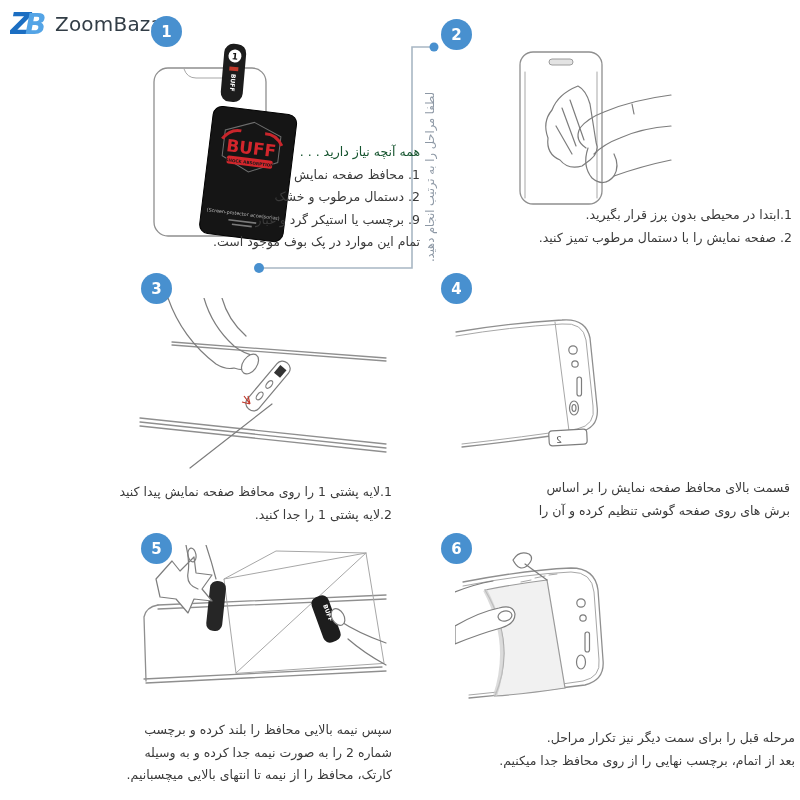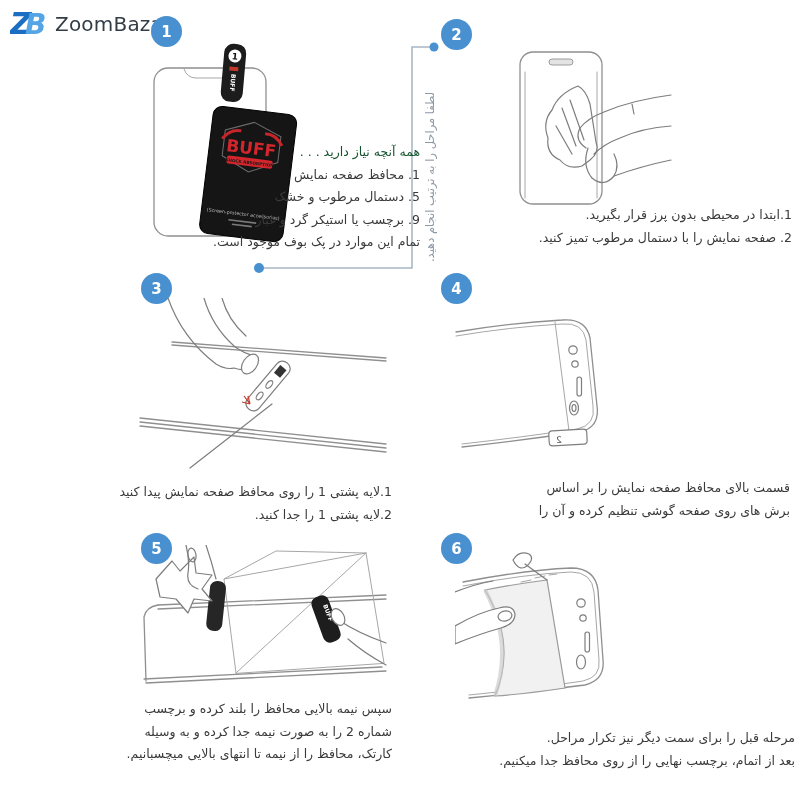--- a/index.html
+++ b/index.html
@@ -152,41 +152,41 @@
   <path d="M30 42 Q58 94 40 148" stroke="#cccccc" stroke-width="4" fill="none" opacity="0.7"></path>
   <path d="M0 78 Q24 64 44 60 Q58 56 60 66 Q60 76 46 80 Q24 86 0 96 Z" class="hand"></path>
   <ellipse cx="50" cy="68" rx="7" ry="5" transform="rotate(-12 50 68)" class="handln"></ellipse>
   <path d="M0 44 Q20 36 38 33" class="handln"></path>
   <path d="M58 12 Q64 2 74 6 Q80 10 72 18 Q64 24 58 12 Z M70 16 L92 32" class="handln"></path>
 </svg>
 
 <div class="abs txt" style="left:185px;top:141px;width:235px">
   <div class="hd">همه آنچه نیاز دارید . . .</div>
   <div>1. محافظ صفحه نمایش</div>
-  <div>5. دستمال مرطوب و خشک</div>
+  <div>2. دستمال مرطوب و خشک</div>
   <div>9. برچسب یا استیکر گرد و غبار</div>
   <div>تمام این موارد در پک بوف موجود است.</div>
 </div>
 
 <div class="abs txt" style="left:448px;top:204px;width:344px">
   <div>1.ابتدا در محیطی بدون پرز قرار بگیرید.</div>
   <div>2. صفحه نمایش را با دستمال مرطوب تمیز کنید.</div>
 </div>
 
 <div class="abs txt" style="left:128px;top:481px;width:264px">
   <div>1.لایه پشتی 1 را روی محافظ صفحه نمایش پیدا کنید</div>
   <div>2.لایه پشتی 1 را جدا کنید.</div>
 </div>
 
 <div class="abs txt" style="left:450px;top:477px;width:340px">
   <div>قسمت بالای محافظ صفحه نمایش را بر اساس</div>
   <div>برش های روی صفحه گوشی تنظیم کرده و آن را</div>
 </div>
 
-<div class="abs txt" style="left:128px;top:698px;width:264px">
+<div class="abs txt" style="left:128px;top:719px;width:264px">
   <div>سپس نیمه بالایی محافظ را بلند کرده و برچسب</div>
   <div>شماره 2 را به صورت نیمه جدا کرده و به وسیله</div>
   <div>کارتک، محافظ را از نیمه تا انتهای بالایی میچسبانیم.</div>
 </div>
 
 <div class="abs txt" style="left:437px;top:727px;width:358px">
   <div>مرحله قبل را برای سمت دیگر نیز تکرار مراحل.</div>
   <div>بعد از اتمام، برچسب نهایی را از روی محافظ جدا میکنیم.</div>
 </div>
 

